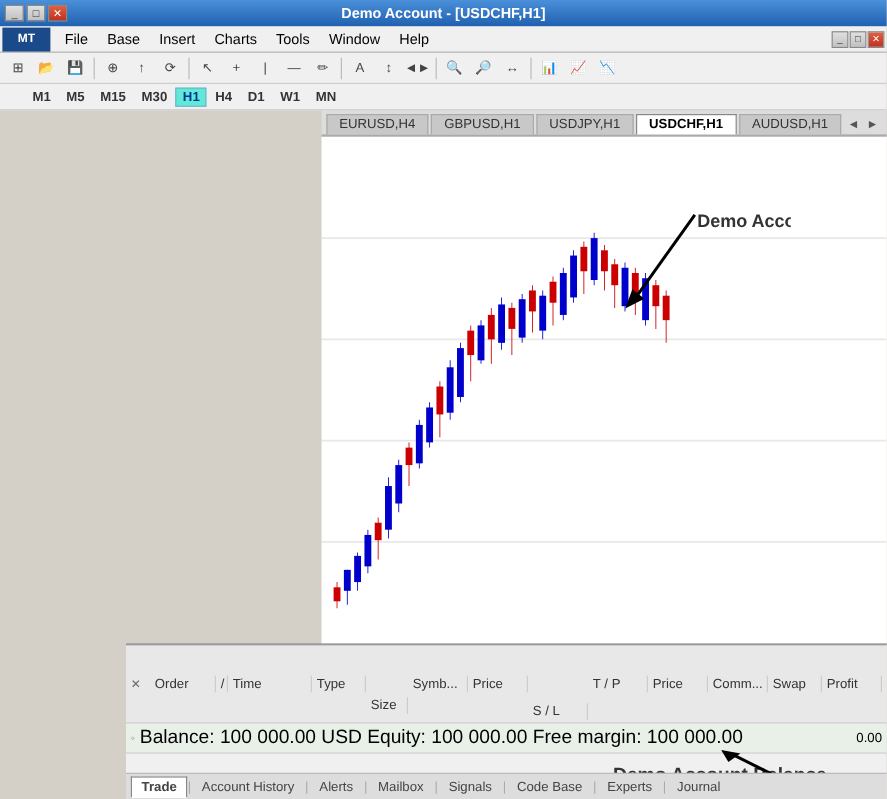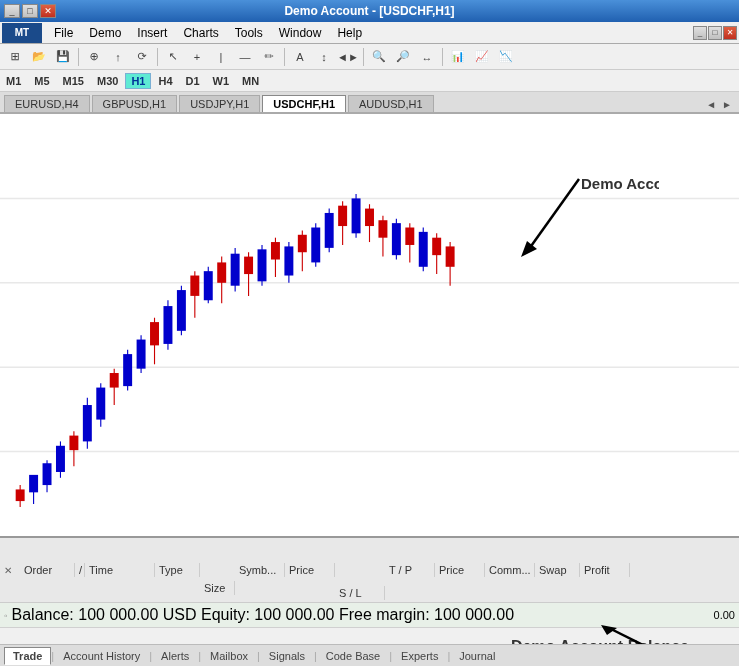--- a/index.html
+++ b/index.html
@@ -59,21 +59,21 @@
     }
     .tool-sep { width: 1px; height: 18px; background: #bbb; margin: 0 2px; }
 
     
     .timeframe-bar {
       background: #f0f0f0;
       border-bottom: 1px solid #ccc;
       height: 22px;
       display: flex;
       align-items: center;
-      padding: 0 0;
+      padding: 0 21px;
       gap: 1px;
     }
     .tf-btn {
       padding: 1px 5px;
       font-size: 11px;
       font-weight: bold;
       cursor: pointer;
       color: #333;
       border: 1px solid transparent;
     }
@@ -176,20 +176,21 @@
       width: 14px; height: 14px; border: 1px solid #888; font-size: 8px;
       display: flex; align-items: center; justify-content: center;
       background: linear-gradient(to bottom, #e0e0e0, #c0c0c0); color: #333; cursor: pointer;
     }
     .menu-tb-btn.close { background: linear-gradient(to bottom, #e06040, #c03020); color: white; }
 
     .main-content {
       display: flex;
       flex-direction: column;
       height: calc(666px - 22px - 22px - 26px - 22px);
+      align-items: flex-end;
     }
 
     .chart-area {
       flex: 1;
       display: flex;
       flex-direction: column;
       min-height: 0;
     }
 
     .chart-canvas-wrap {
@@ -229,21 +230,21 @@
     <div class="tb-btn">□</div>
     <div class="tb-btn close">✕</div>
   </div>
   <div class="title-bar-text">Demo Account - [USDCHF,H1]</div>
   <div style="width:60px;"></div>
 </div>
 
 <div class="menu-bar">
   <div class="menu-logo">MT</div>
   <div class="menu-item">File</div>
-  <div class="menu-item">Demo</div>
+  <div class="menu-item">Base</div>
   <div class="menu-item">Insert</div>
   <div class="menu-item">Charts</div>
   <div class="menu-item">Tools</div>
   <div class="menu-item">Window</div>
   <div class="menu-item">Help</div>
   <div class="menu-bar-right">
     <div class="menu-tb-btn">_</div>
     <div class="menu-tb-btn">□</div>
     <div class="menu-tb-btn close">✕</div>
   </div>

